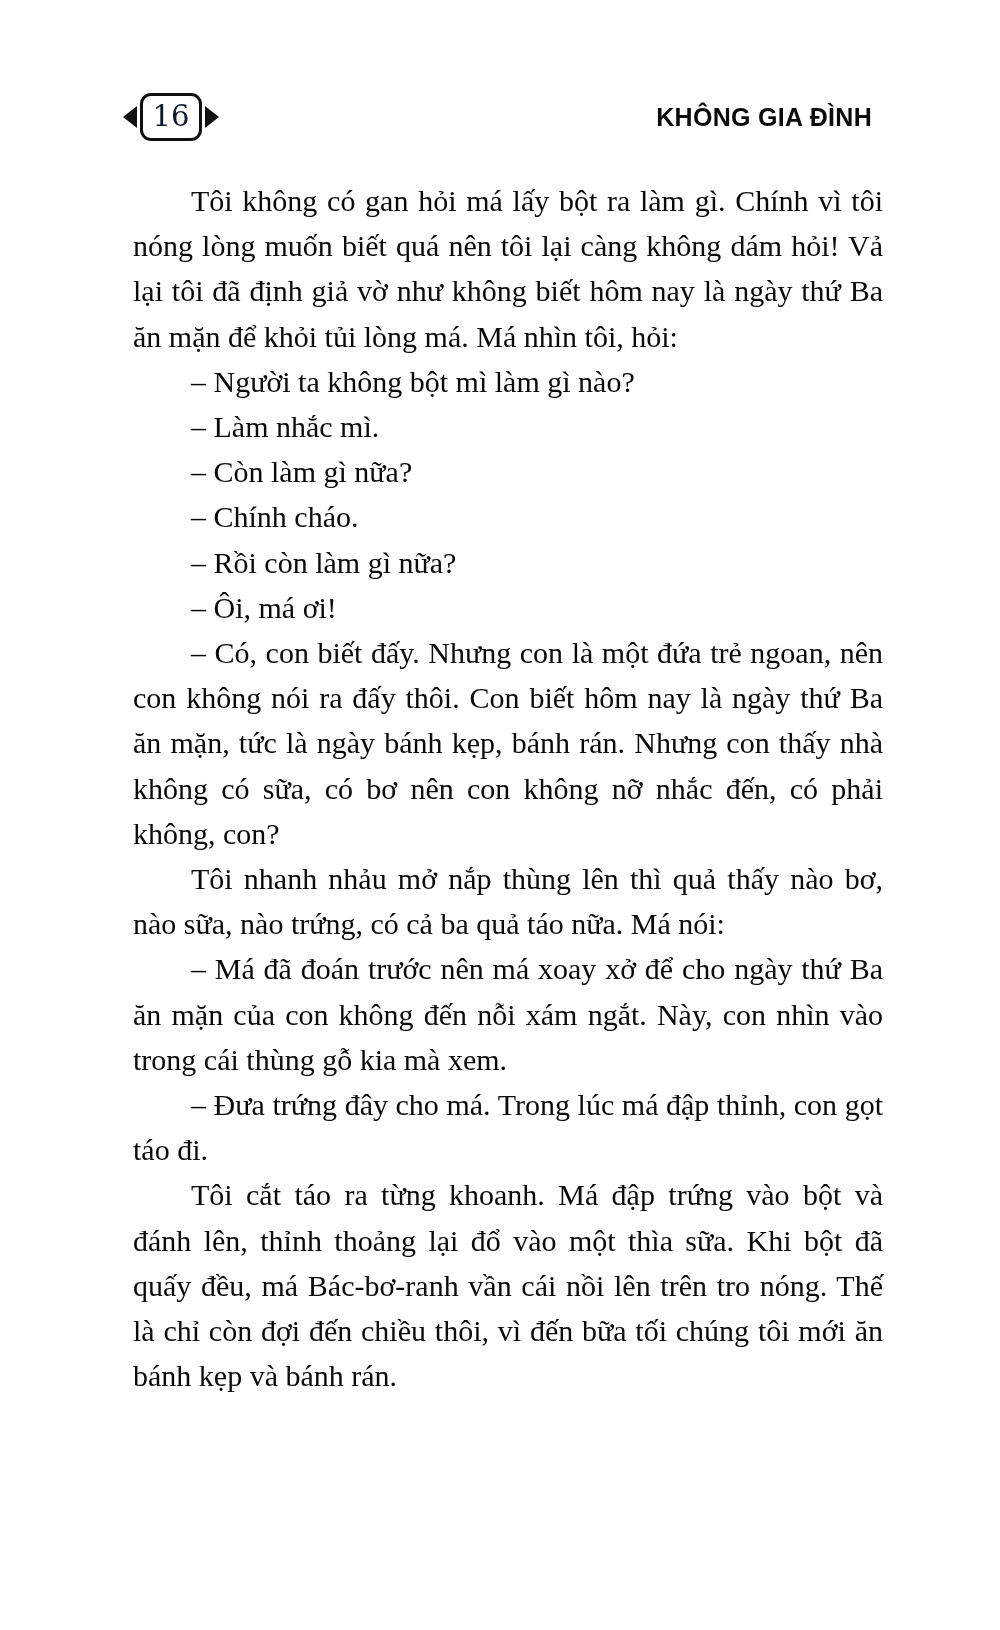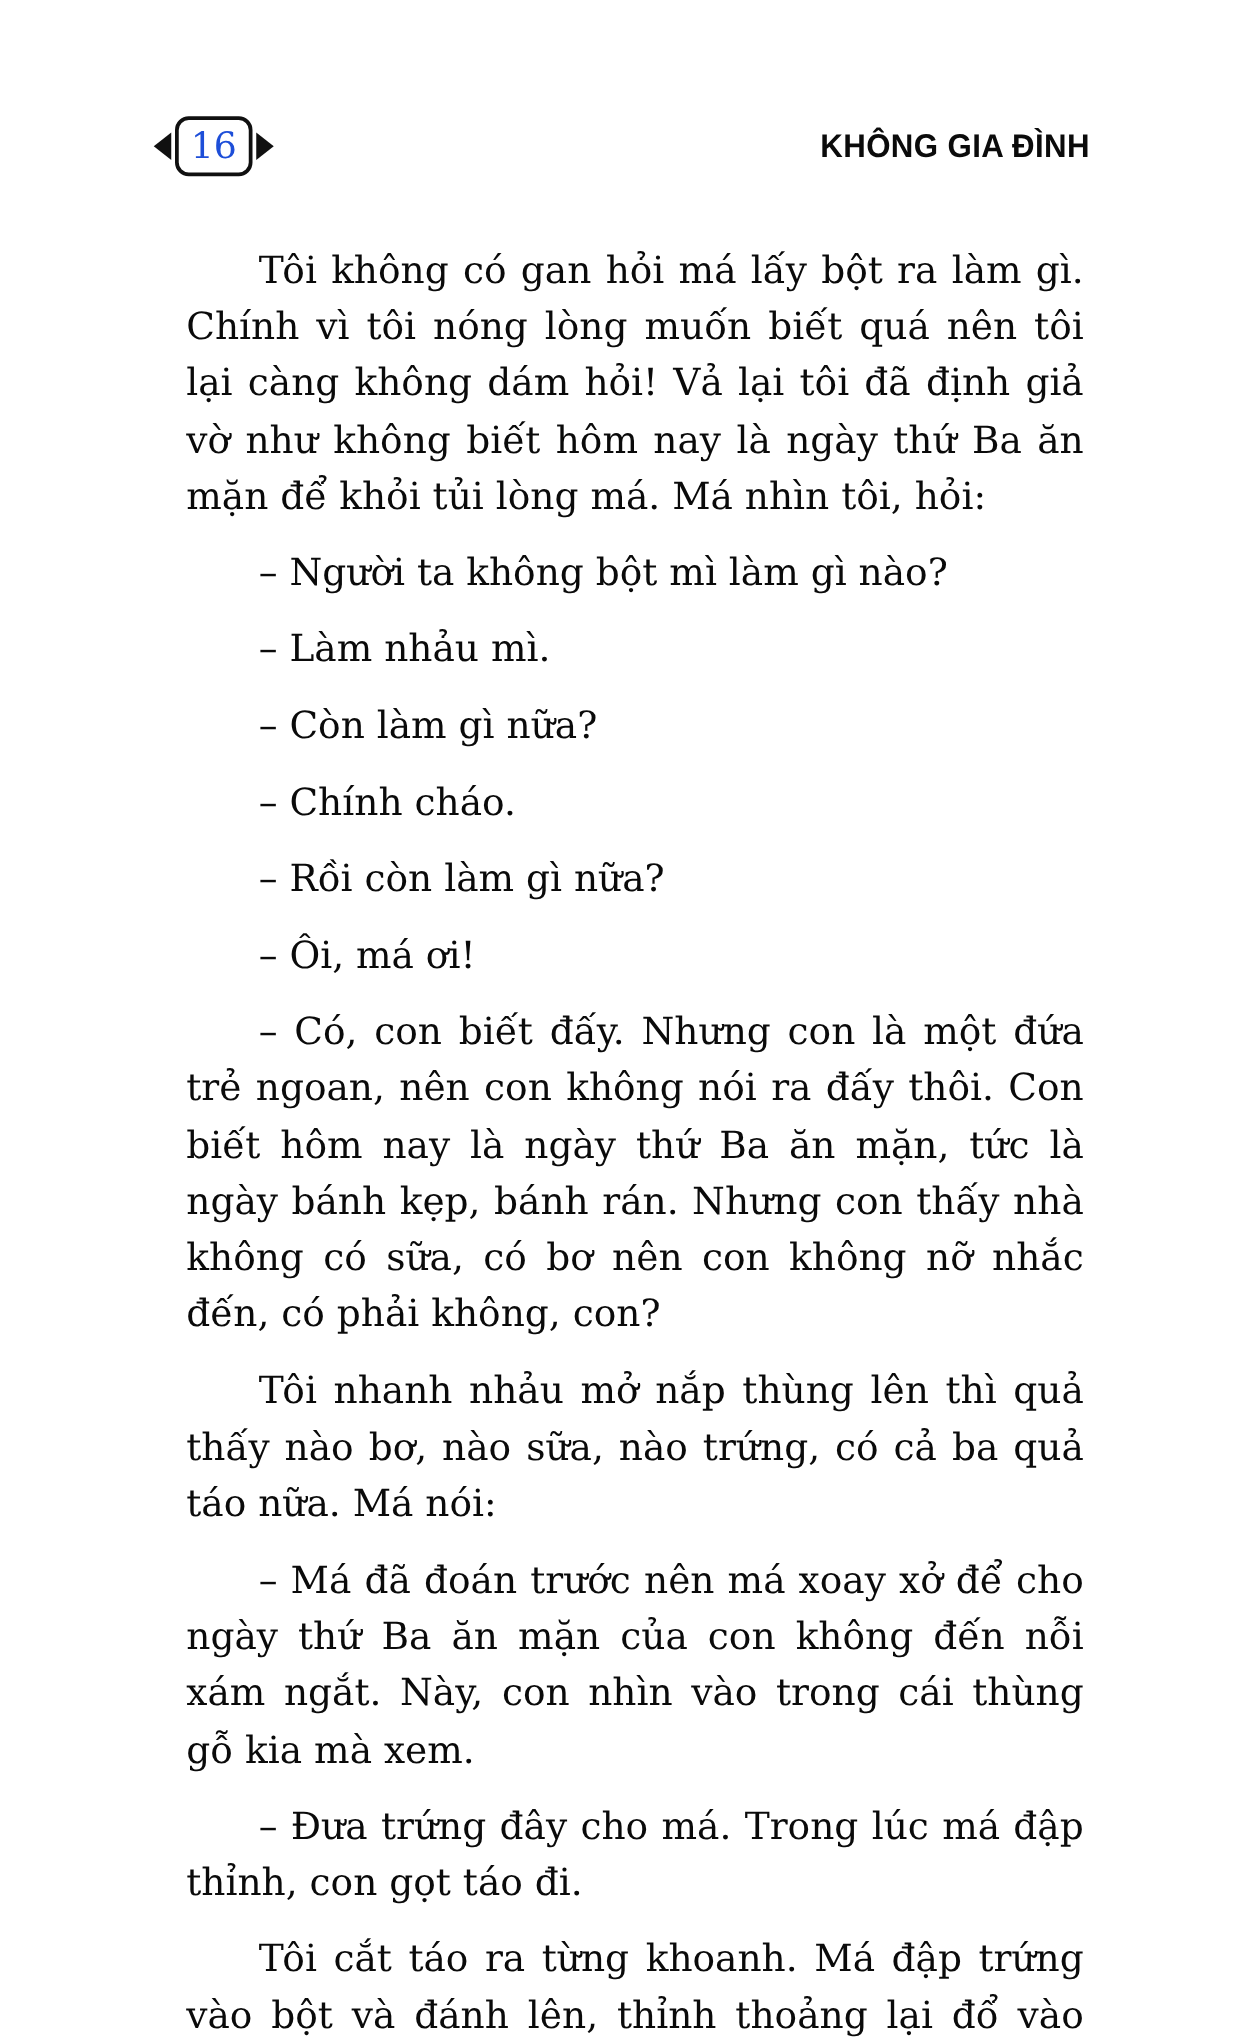--- a/index.html
+++ b/index.html
@@ -41,21 +41,21 @@
   .tri-right { border-left: 14px solid #101010; }
   .page-num-box {
     border: 3px solid #101010;
     border-radius: 11px;
     min-width: 38px;
     padding: 1px 9px 3px 9px;
     text-align: center;
     font-family: "DejaVu Serif", serif;
     font-size: 29px;
     line-height: 38px;
-    color: #1d4ed8;
+    color: #0f172a;
   }
   .book-title {
     font-family: "Liberation Sans", sans-serif;
     font-weight: 800;
     font-size: 25px;
     letter-spacing: 0.3px;
     color: #0b0b0b;
     transform: scaleY(1.05);
   }
   
@@ -64,43 +64,44 @@
     top: 178px;
     left: 133px;
     width: 750px;
     font-family: "DejaVu Serif", serif;
     font-size: 30px;
     line-height: 45.2px;
     text-align: justify;
     color: #0a0a0a;
   }
   .content p {
-    margin: 16px;
+    margin: 0;
     padding: 0;
     text-indent: 58px;
+    font-family: Liberation Serif, serif;
   }
 </style>
 </head>
 <body>
 
 <div class="page">
 
   <div class="header">
     <div class="page-nav">
       <span class="tri tri-left"></span>
       <span class="page-num-box">16</span>
       <span class="tri tri-right"></span>
     </div>
     <div class="book-title">KHÔNG GIA ĐÌNH</div>
   </div>
 
   <div class="content">
     <p>Tôi không có gan hỏi má lấy bột ra làm gì. Chính vì tôi nóng lòng muốn biết quá nên tôi lại càng không dám hỏi! Vả lại tôi đã định giả vờ như không biết hôm nay là ngày thứ Ba ăn mặn để khỏi tủi lòng má. Má nhìn tôi, hỏi:</p>
     <p>– Người ta không bột mì làm gì nào?</p>
-    <p>– Làm nhảu mì.</p>
+    <p>– Làm nhắc mì.</p>
     <p>– Còn làm gì nữa?</p>
     <p>– Chính cháo.</p>
     <p>– Rồi còn làm gì nữa?</p>
     <p>– Ôi, má ơi!</p>
     <p>– Có, con biết đấy. Nhưng con là một đứa trẻ ngoan, nên con không nói ra đấy thôi. Con biết hôm nay là ngày thứ Ba ăn mặn, tức là ngày bánh kẹp, bánh rán. Nhưng con thấy nhà không có sữa, có bơ nên con không nỡ nhắc đến, có phải không, con?</p>
     <p>Tôi nhanh nhảu mở nắp thùng lên thì quả thấy nào bơ, nào sữa, nào trứng, có cả ba quả táo nữa. Má nói:</p>
     <p>– Má đã đoán trước nên má xoay xở để cho ngày thứ Ba ăn mặn của con không đến nỗi xám ngắt. Này, con nhìn vào trong cái thùng gỗ kia mà xem.</p>
     <p>– Đưa trứng đây cho má. Trong lúc má đập thỉnh, con gọt táo đi.</p>
     <p>Tôi cắt táo ra từng khoanh. Má đập trứng vào bột và đánh lên, thỉnh thoảng lại đổ vào một thìa sữa. Khi bột đã quấy đều, má Bác-bơ-ranh vần cái nồi lên trên tro nóng. Thế là chỉ còn đợi đến chiều thôi, vì đến bữa tối chúng tôi mới ăn bánh kẹp và bánh rán.</p>
   </div>

